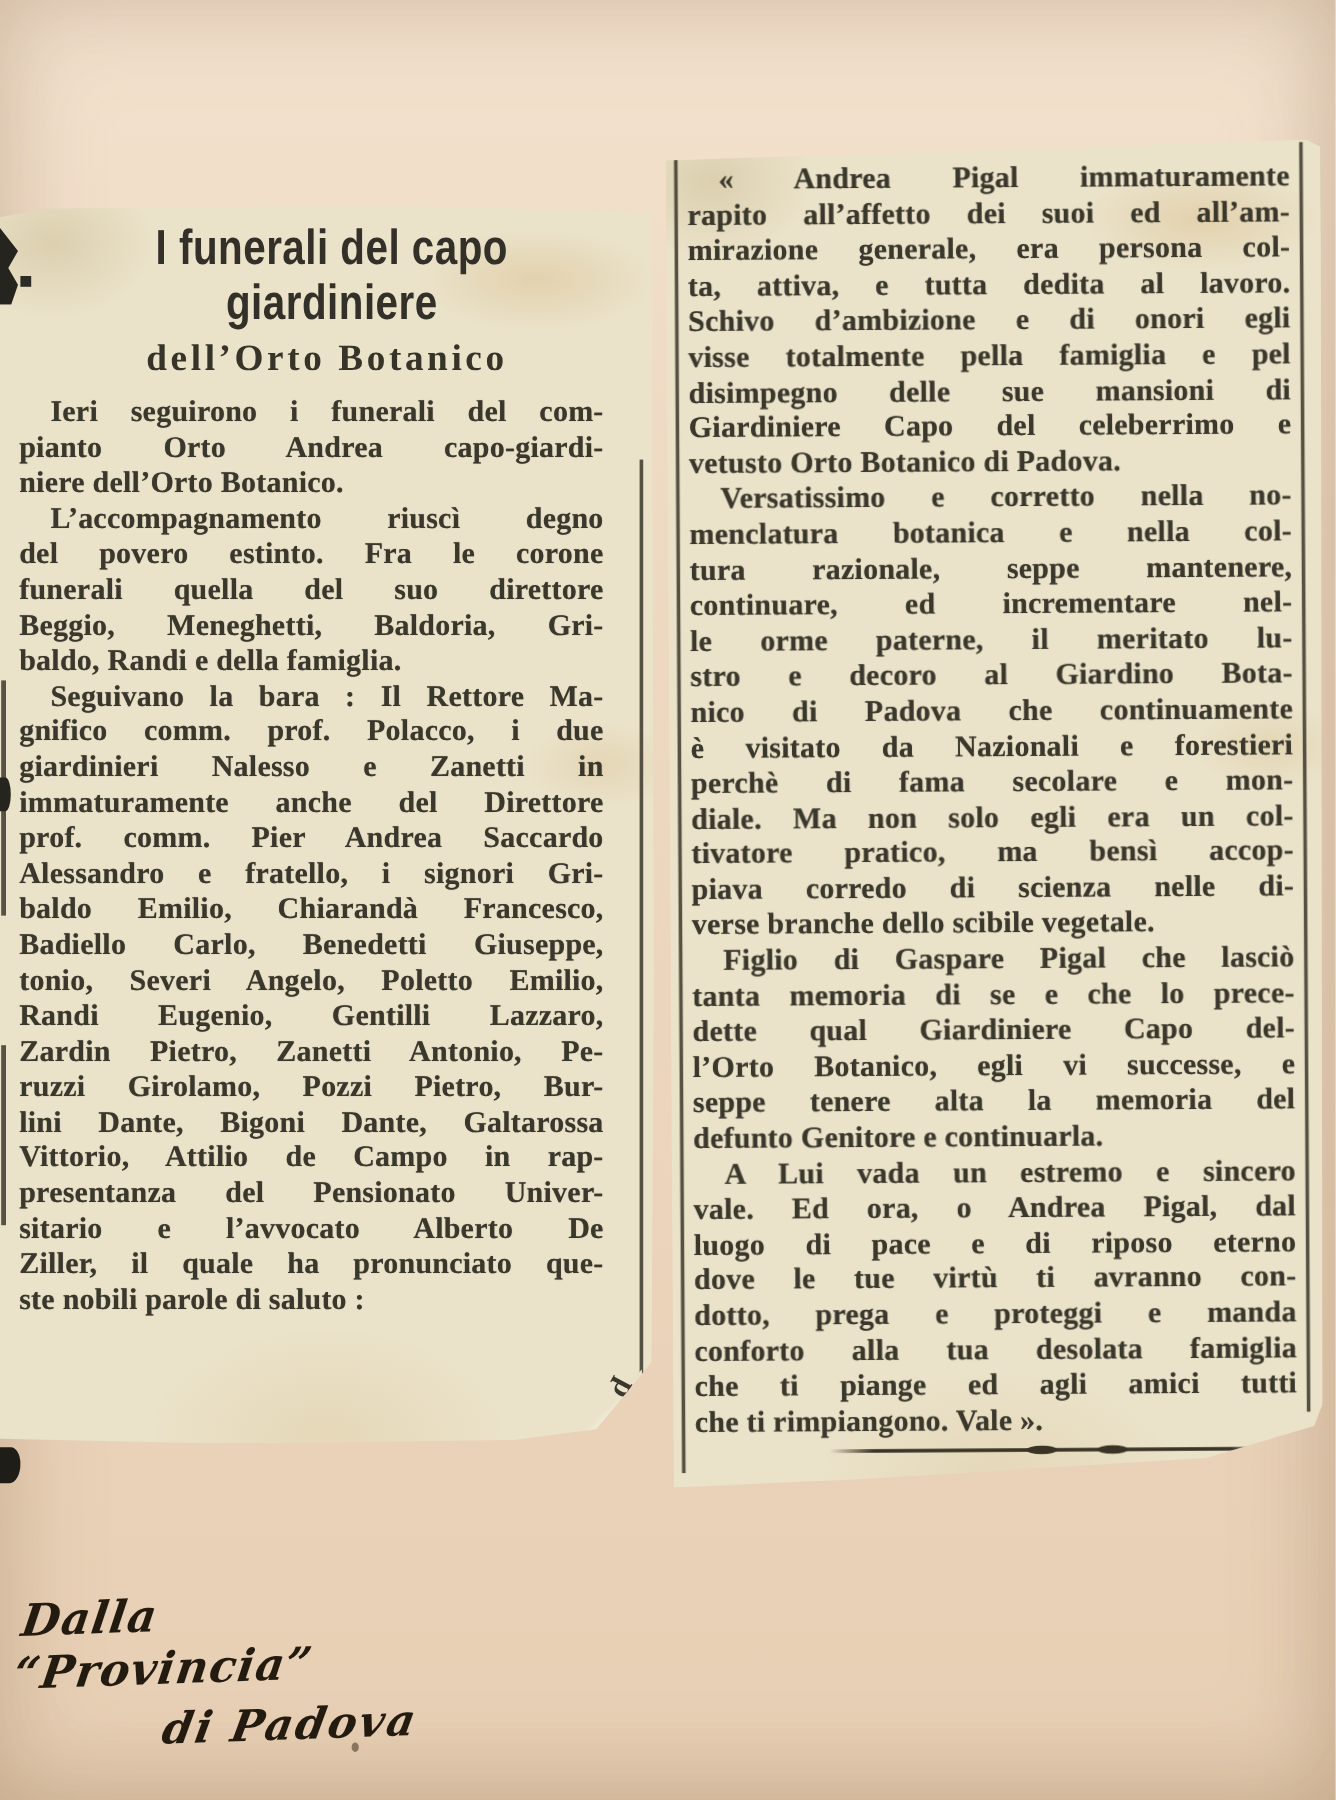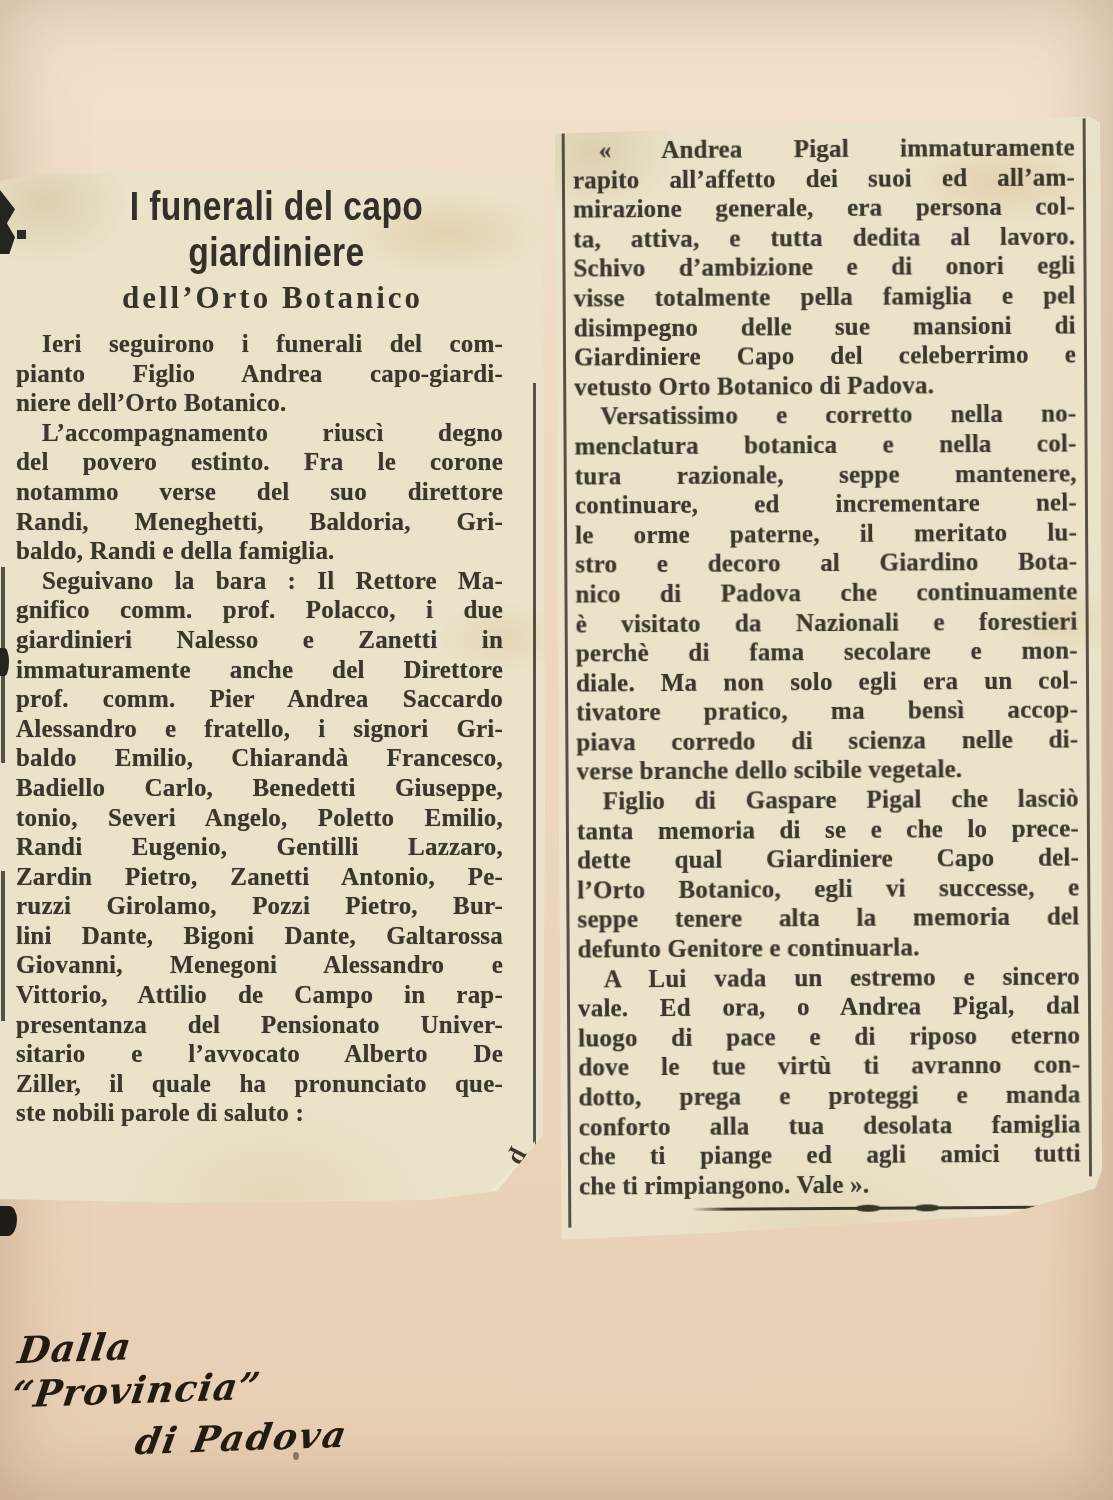--- a/index.html
+++ b/index.html
@@ -81,45 +81,44 @@
 
 <div class="vignette"></div>
 
 <div class="clipping clip-left">
   <div class="grain"></div>
   <h1 class="title">I funerali del capo giardiniere</h1>
   <h2 class="subtitle">dell’Orto Botanico</h2>
   <div class="body">
       <div class="para">
         <div class="line first">Ieri seguirono i funerali del com-</div>
-        <div class="line">pianto Figlio Andrea capo-giardi-</div>
+        <div class="line">pianto Orto Andrea capo-giardi-</div>
         <div class="line last">niere dell’Orto Botanico.</div>
       </div>
       <div class="para">
         <div class="line first">L’accompagnamento riuscì degno</div>
         <div class="line">del povero estinto. Fra le corone</div>
-        <div class="line">notammo verse del suo direttore</div>
-        <div class="line">Randi, Meneghetti, Baldoria, Gri-</div>
+        <div class="line">funerali quella del suo direttore</div>
+        <div class="line">Beggio, Meneghetti, Baldoria, Gri-</div>
         <div class="line last">baldo, Randi e della famiglia.</div>
       </div>
       <div class="para">
         <div class="line first">Seguivano la bara : Il Rettore Ma-</div>
         <div class="line">gnifico comm. prof. Polacco, i due</div>
         <div class="line">giardinieri Nalesso e Zanetti in</div>
         <div class="line">immaturamente anche del Direttore</div>
         <div class="line">prof. comm. Pier Andrea Saccardo</div>
         <div class="line">Alessandro e fratello, i signori Gri-</div>
         <div class="line">baldo Emilio, Chiarandà Francesco,</div>
         <div class="line">Badiello Carlo, Benedetti Giuseppe,</div>
         <div class="line">tonio, Severi Angelo, Poletto Emilio,</div>
         <div class="line">Randi Eugenio, Gentilli Lazzaro,</div>
         <div class="line">Zardin Pietro, Zanetti Antonio, Pe-</div>
         <div class="line">ruzzi Girolamo, Pozzi Pietro, Bur-</div>
         <div class="line">lini Dante, Bigoni Dante, Galtarossa</div>
-        <div class="line">Giovanni, Menegoni Alessandro e</div>
         <div class="line">Vittorio, Attilio de Campo in rap-</div>
         <div class="line">presentanza del Pensionato Univer-</div>
         <div class="line">sitario e l’avvocato Alberto De</div>
         <div class="line">Ziller, il quale ha pronunciato que-</div>
         <div class="line last">ste nobili parole di saluto :</div>
       </div>
     </div>
   <div class="rule-v rule-right"></div>
   <div class="rule-v dash1"></div>
   <div class="rule-v dash2"></div>

